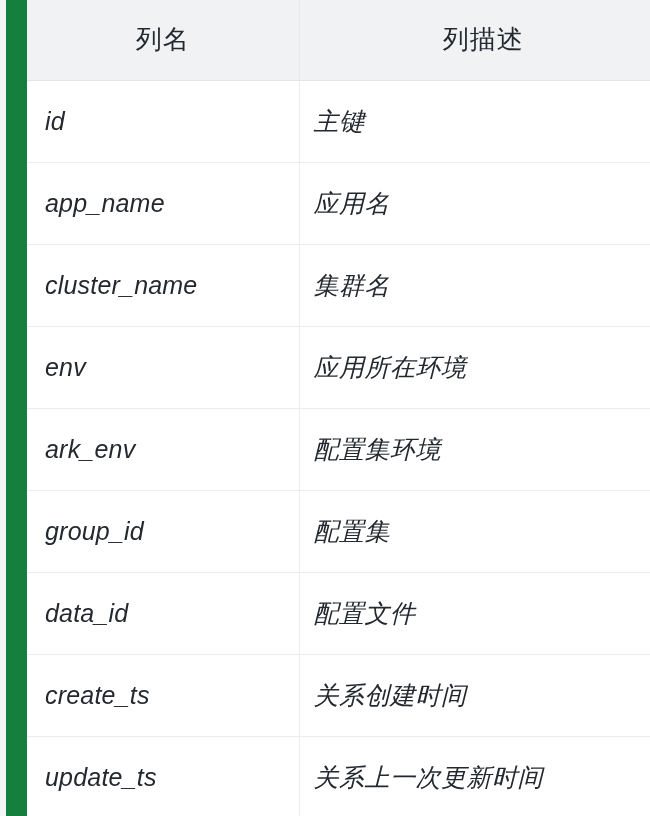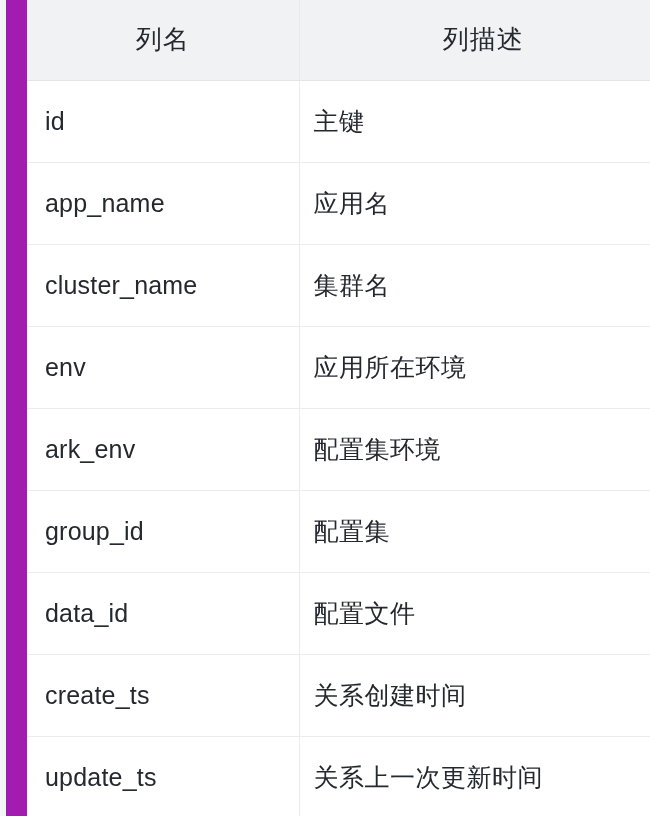--- a/index.html
+++ b/index.html
@@ -13,21 +13,21 @@
     overflow: hidden;
     font-family: "Liberation Sans", "DejaVu Sans", sans-serif;
     -webkit-font-smoothing: antialiased;
   }
 
   
   #page {
     position: relative;
     width: 650px;
     height: 816px;
-    background: #a21caf;
+    background: #15803d;
     overflow: hidden;
   }
 
   
   #left-edge-sliver {
     position: absolute;
     left: 0;
     top: 0;
     width: 6px;
     height: 816px;
@@ -75,20 +75,21 @@
     background: #ffffff;
     border-bottom: 1px solid #ececee;
     border-right: 1px solid #ececee;
     color: #24292f;
     font-size: 25px;
     font-weight: 400;
     vertical-align: middle;
     padding: 0 0 0 18px;
     white-space: nowrap;
     overflow: hidden;
+    font-style: italic;
   }
   tbody tr.data-row td:last-child {
     border-right: none;
     padding-left: 14px;
     letter-spacing: 0.5px;
   }
 
   tbody tr.data-row td.cell-col-name {
     letter-spacing: 0.2px;
   }

